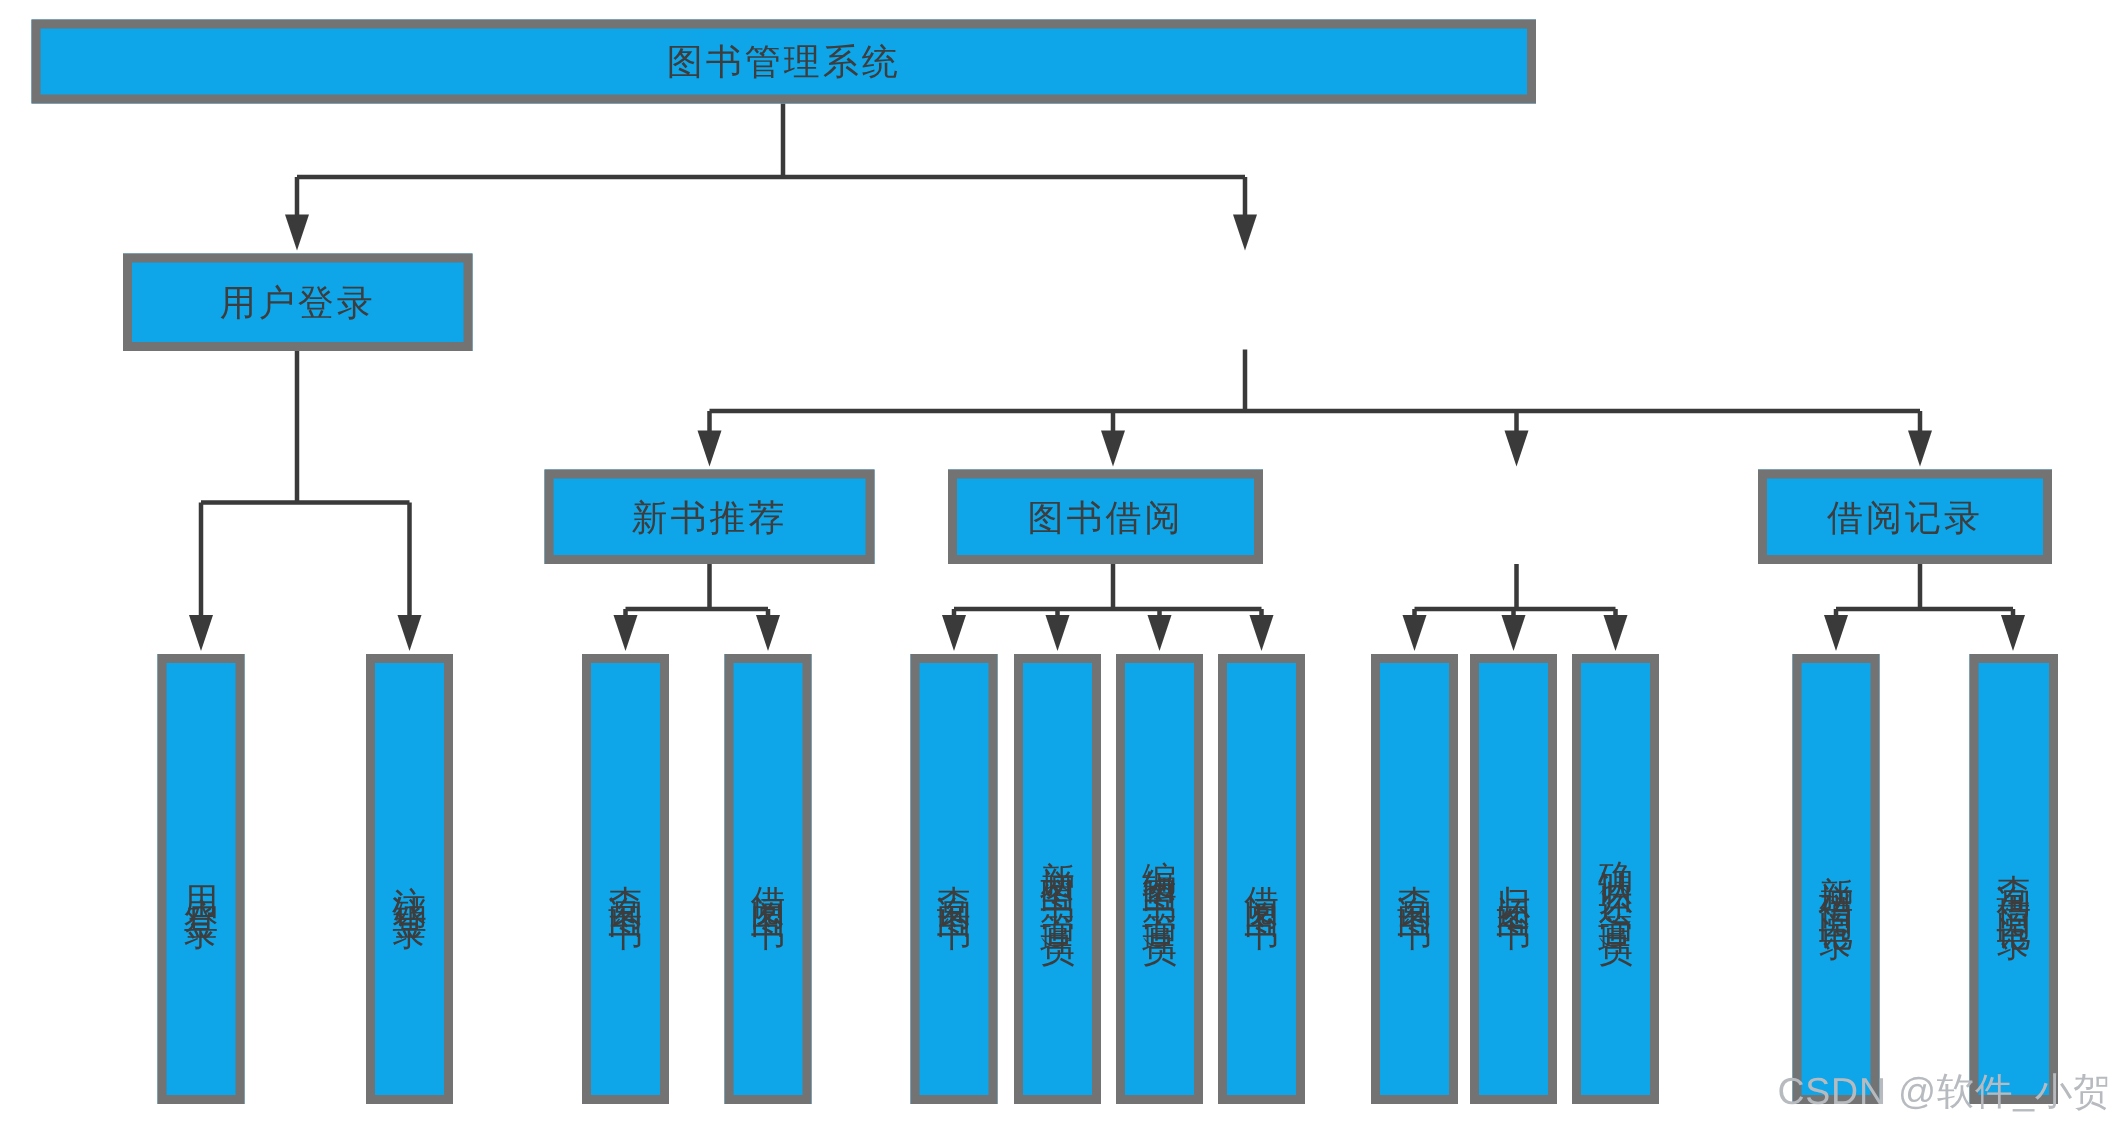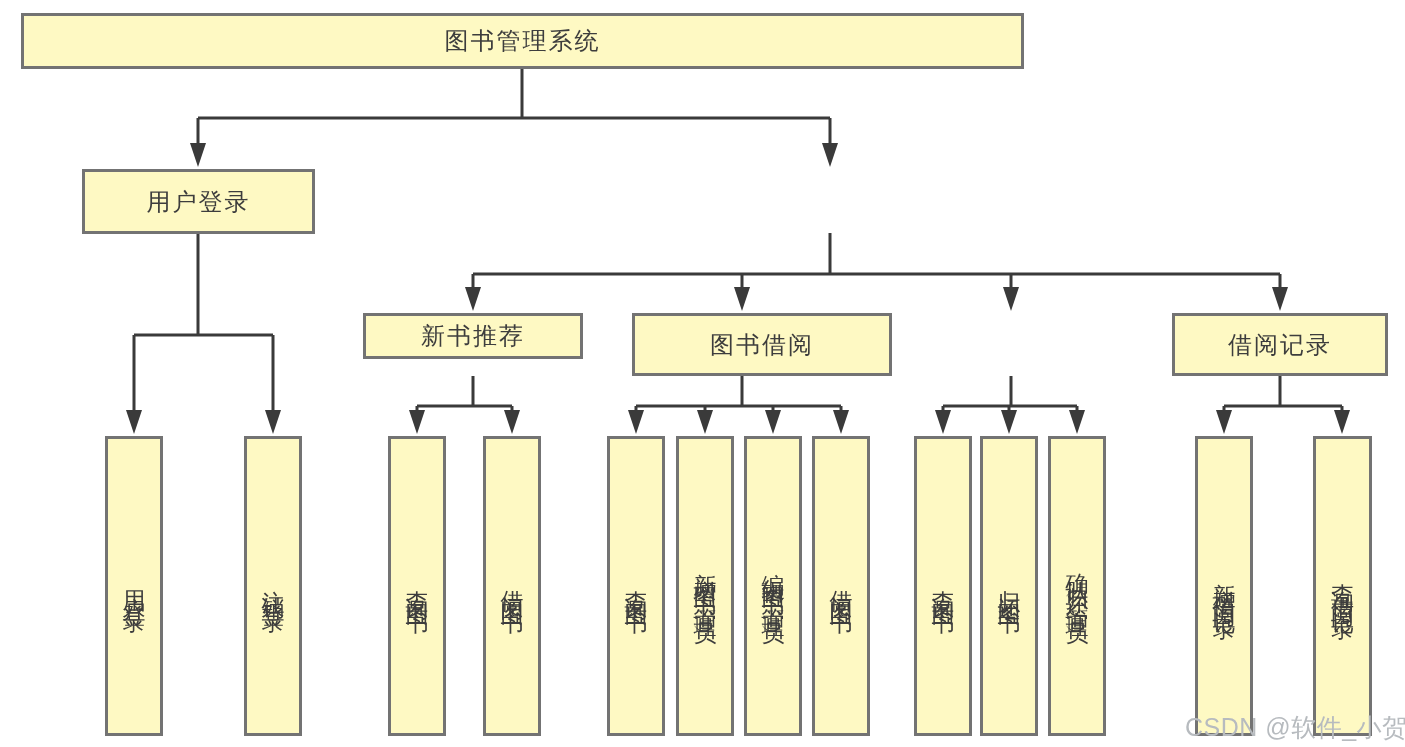--- a/index.html
+++ b/index.html
@@ -28,22 +28,22 @@
     stroke: #3a3a3a;
     stroke-width: 3;
   }
   .connectors polygon {
     fill: #3a3a3a;
     stroke: none;
   }
   .box {
     position: absolute;
     box-sizing: border-box;
-    border: 3px solid #737373;
-    background: #fef9c3;
+    border: 6px solid #737373;
+    background: #0ea5e9;
     display: flex;
     align-items: center;
     justify-content: center;
     z-index: 2;
     color: #3d3d3d;
   }
   .hbox span {
     font-size: 24px;
     letter-spacing: 2px;
     white-space: nowrap;
@@ -127,27 +127,27 @@
   </svg>
 
   <div class="box hbox" style="left:21px; top:13px; width:1003px; height:56px;">
     <span>图书管理系统</span>
   </div>
 
   <div class="box hbox" style="left:82px; top:169px; width:233px; height:65px;">
     <span>用户登录</span>
   </div>
 
-  <div class="box hbox" style="left:363px; top:313px; width:220px; height:46px;justify-content:center;">
+  <div class="box hbox" style="left:363px; top:313px; width:220px; height:63px;justify-content:center;">
     <span>新书推荐</span>
   </div>
-  <div class="box hbox" style="left:632px; top:313px; width:260px; height:63px;">
+  <div class="box hbox" style="left:632px; top:313px; width:210px; height:63px;">
     <span>图书借阅</span>
   </div>
-  <div class="box hbox" style="left:1172px; top:313px; width:216px; height:63px;">
+  <div class="box hbox" style="left:1172px; top:313px; width:196px; height:63px;">
     <span>借阅记录</span>
   </div>
 
   <div class="box leaf" style="left:105px;">
     <span>用户登录</span>
   </div>
   <div class="box leaf" style="left:244px;">
     <span>注销登录</span>
   </div>
   <div class="box leaf" style="left:388px;">

